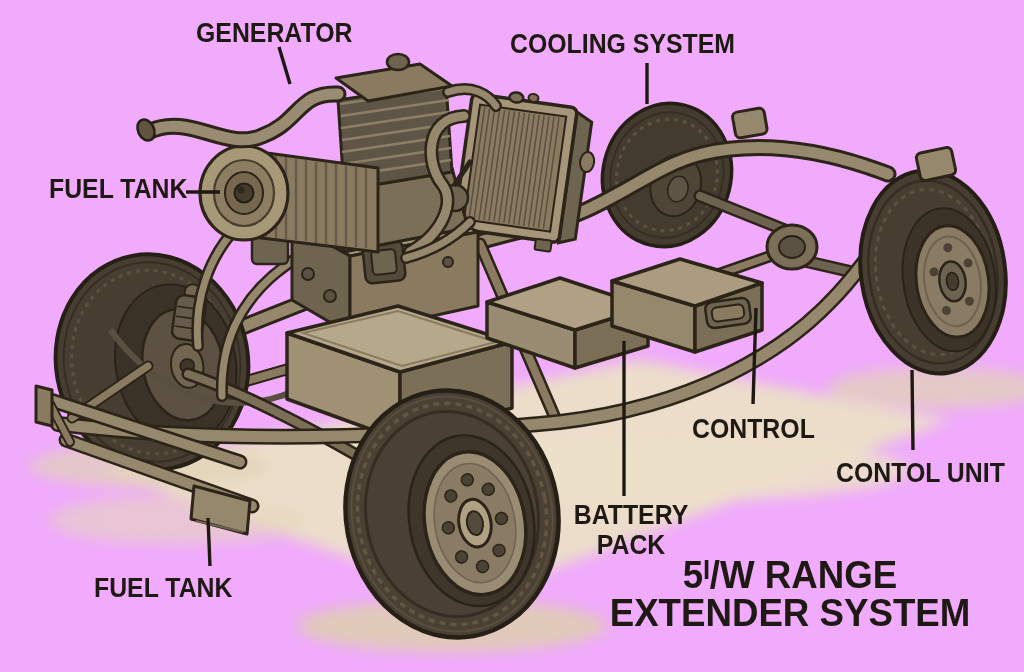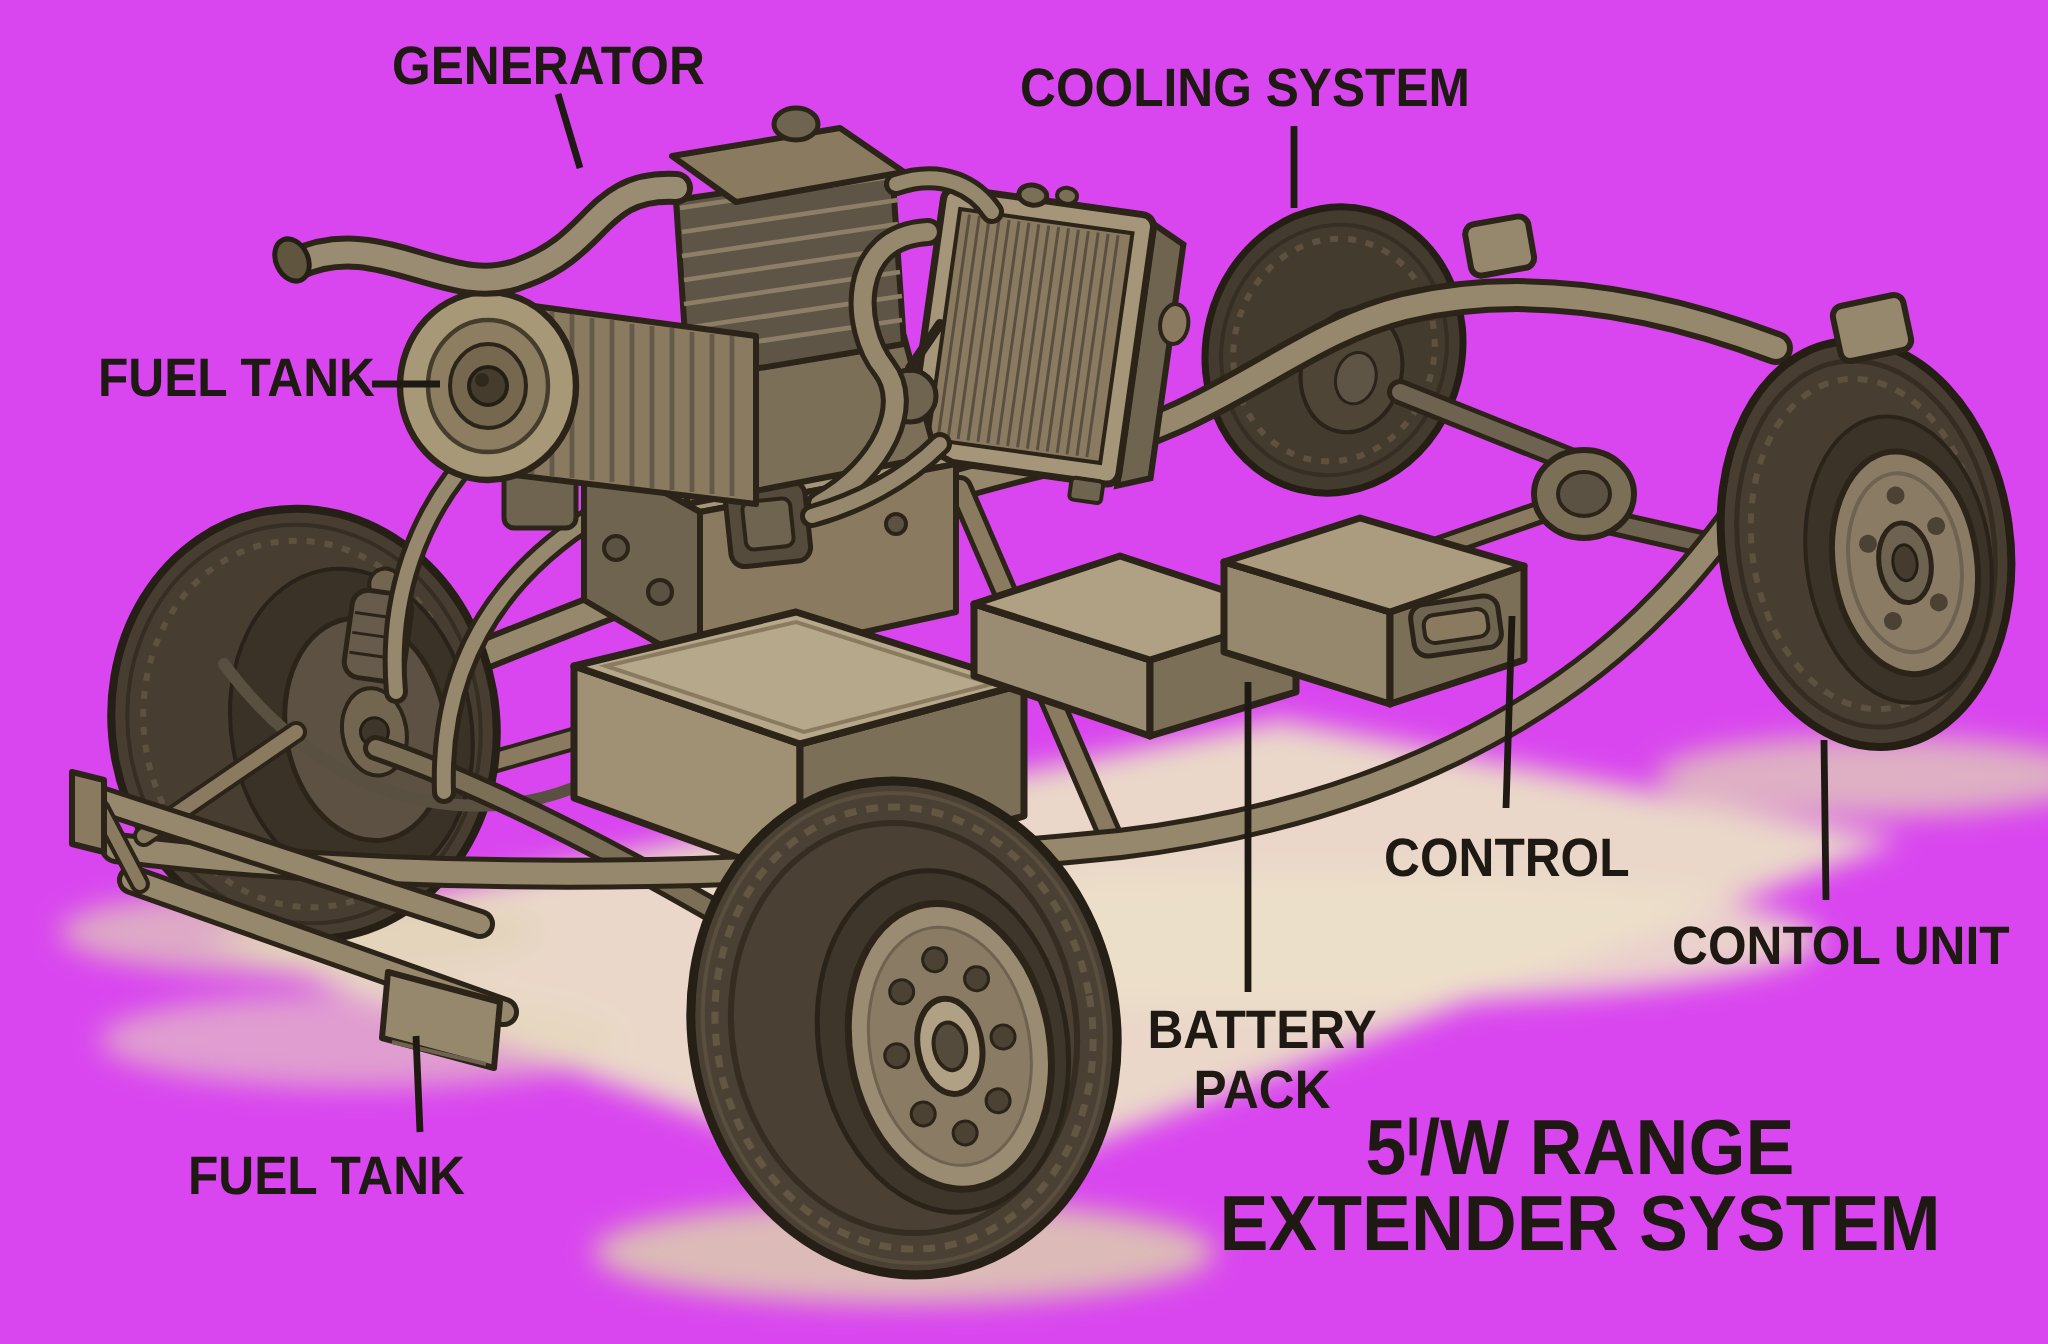--- a/index.html
+++ b/index.html
@@ -1,18 +1,18 @@
 <!DOCTYPE html>
 <html><head>
 <meta charset="utf-8">
 <style>
   html,body{margin:0;padding:0;background:#d8d0c0;}
   .stage{
     position:relative;width:1024px;height:672px;overflow:hidden;
-    background:#d946ef;
+    background:#f0abfc;
     font-family:"Liberation Sans","DejaVu Sans",sans-serif;
   }
   .stage svg{position:absolute;left:0;top:0;}
   .label{
     position:absolute;font-weight:700;font-size:27px;color:#1e1912;
     white-space:nowrap;letter-spacing:0px;
     transform:scaleX(.92);transform-origin:0 0;line-height:30px;
   }
   .label.centered{text-align:center;transform-origin:50% 0;}
   .title{

